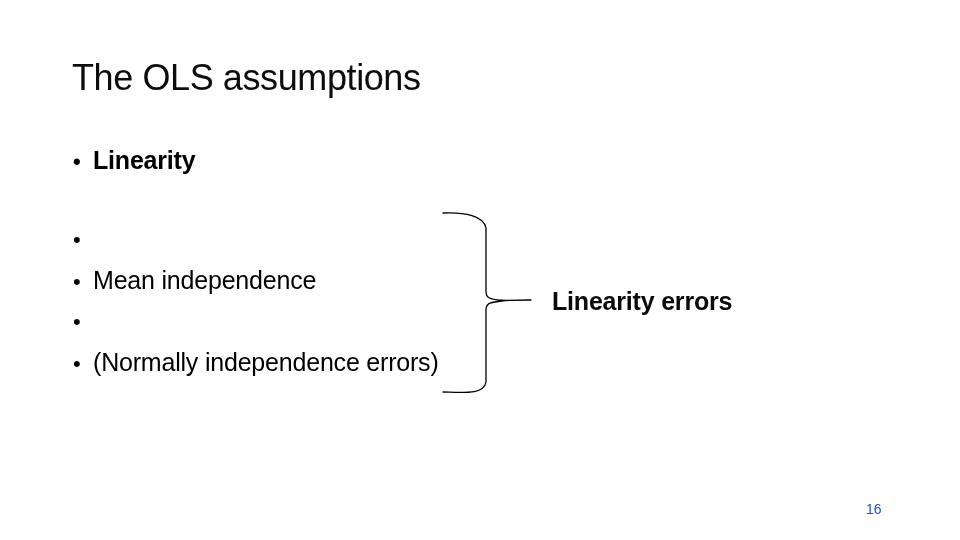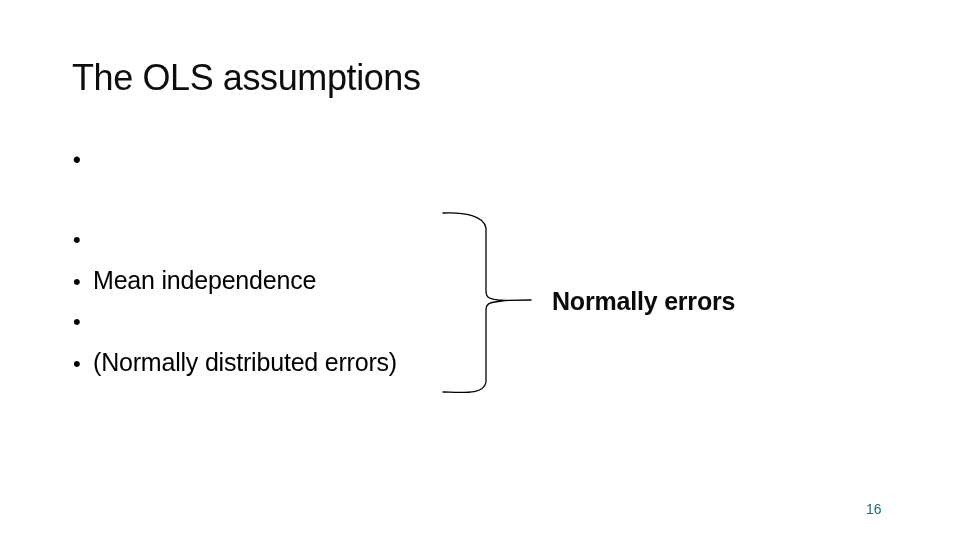--- a/index.html
+++ b/index.html
@@ -58,58 +58,59 @@
   }
   .brace-svg {
     position: absolute;
     left: 435px; top: 205px;
     width: 110px; height: 195px;
   }
   .page-number {
     position: absolute;
     left: 866px; top: 501px;
     font-size: 14px;
-    color: #0f766e;
+    color: #1d4ed8;
   }
 </style>
 </head>
 <body>
 
 <div class="slide">
 
   <h1 class="title">The OLS assumptions</h1>
 
   <div class="bullet-group g1">
     <div class="bullet-line">
       <span class="bullet-dot bold">•</span>
+      <span class="bold">Linearity</span>
     </div>
   </div>
 
   <div class="bullet-group g2">
     <div class="bullet-line">
       <span class="bullet-dot">•</span>
     </div>
     <div class="bullet-line">
       <span class="bullet-dot">•</span>
       <span>Mean independence</span>
     </div>
     <div class="bullet-line">
       <span class="bullet-dot">•</span>
     </div>
     <div class="bullet-line">
       <span class="bullet-dot">•</span>
-      <span>(Normally distributed errors)</span>
+      <span>(Normally independence errors)</span>
     </div>
   </div>
 
   <svg class="brace-svg" viewBox="0 0 110 195" xmlns="http://www.w3.org/2000/svg">
     <path d="M8,8 C30,7 49,11 51,23
              L51,86 C51,92.5 54,94 63,95 L70,95.5
              L63,96.5 C54,97.5 51,99 51,105
              L51,177 C49,189.5 30,187.5 8,187" fill="none" stroke="#000000" stroke-width="1.3" stroke-linecap="round"></path>
     <path d="M70,95.5 L96,95" fill="none" stroke="#000000" stroke-width="1.3" stroke-linecap="round"></path>
   </svg>
 
-  <div class="callout">Normally errors</div>
+  <div class="callout">Linearity errors</div>
 
   <div class="page-number">16</div>
 
 </div>
 
 </body></html>

